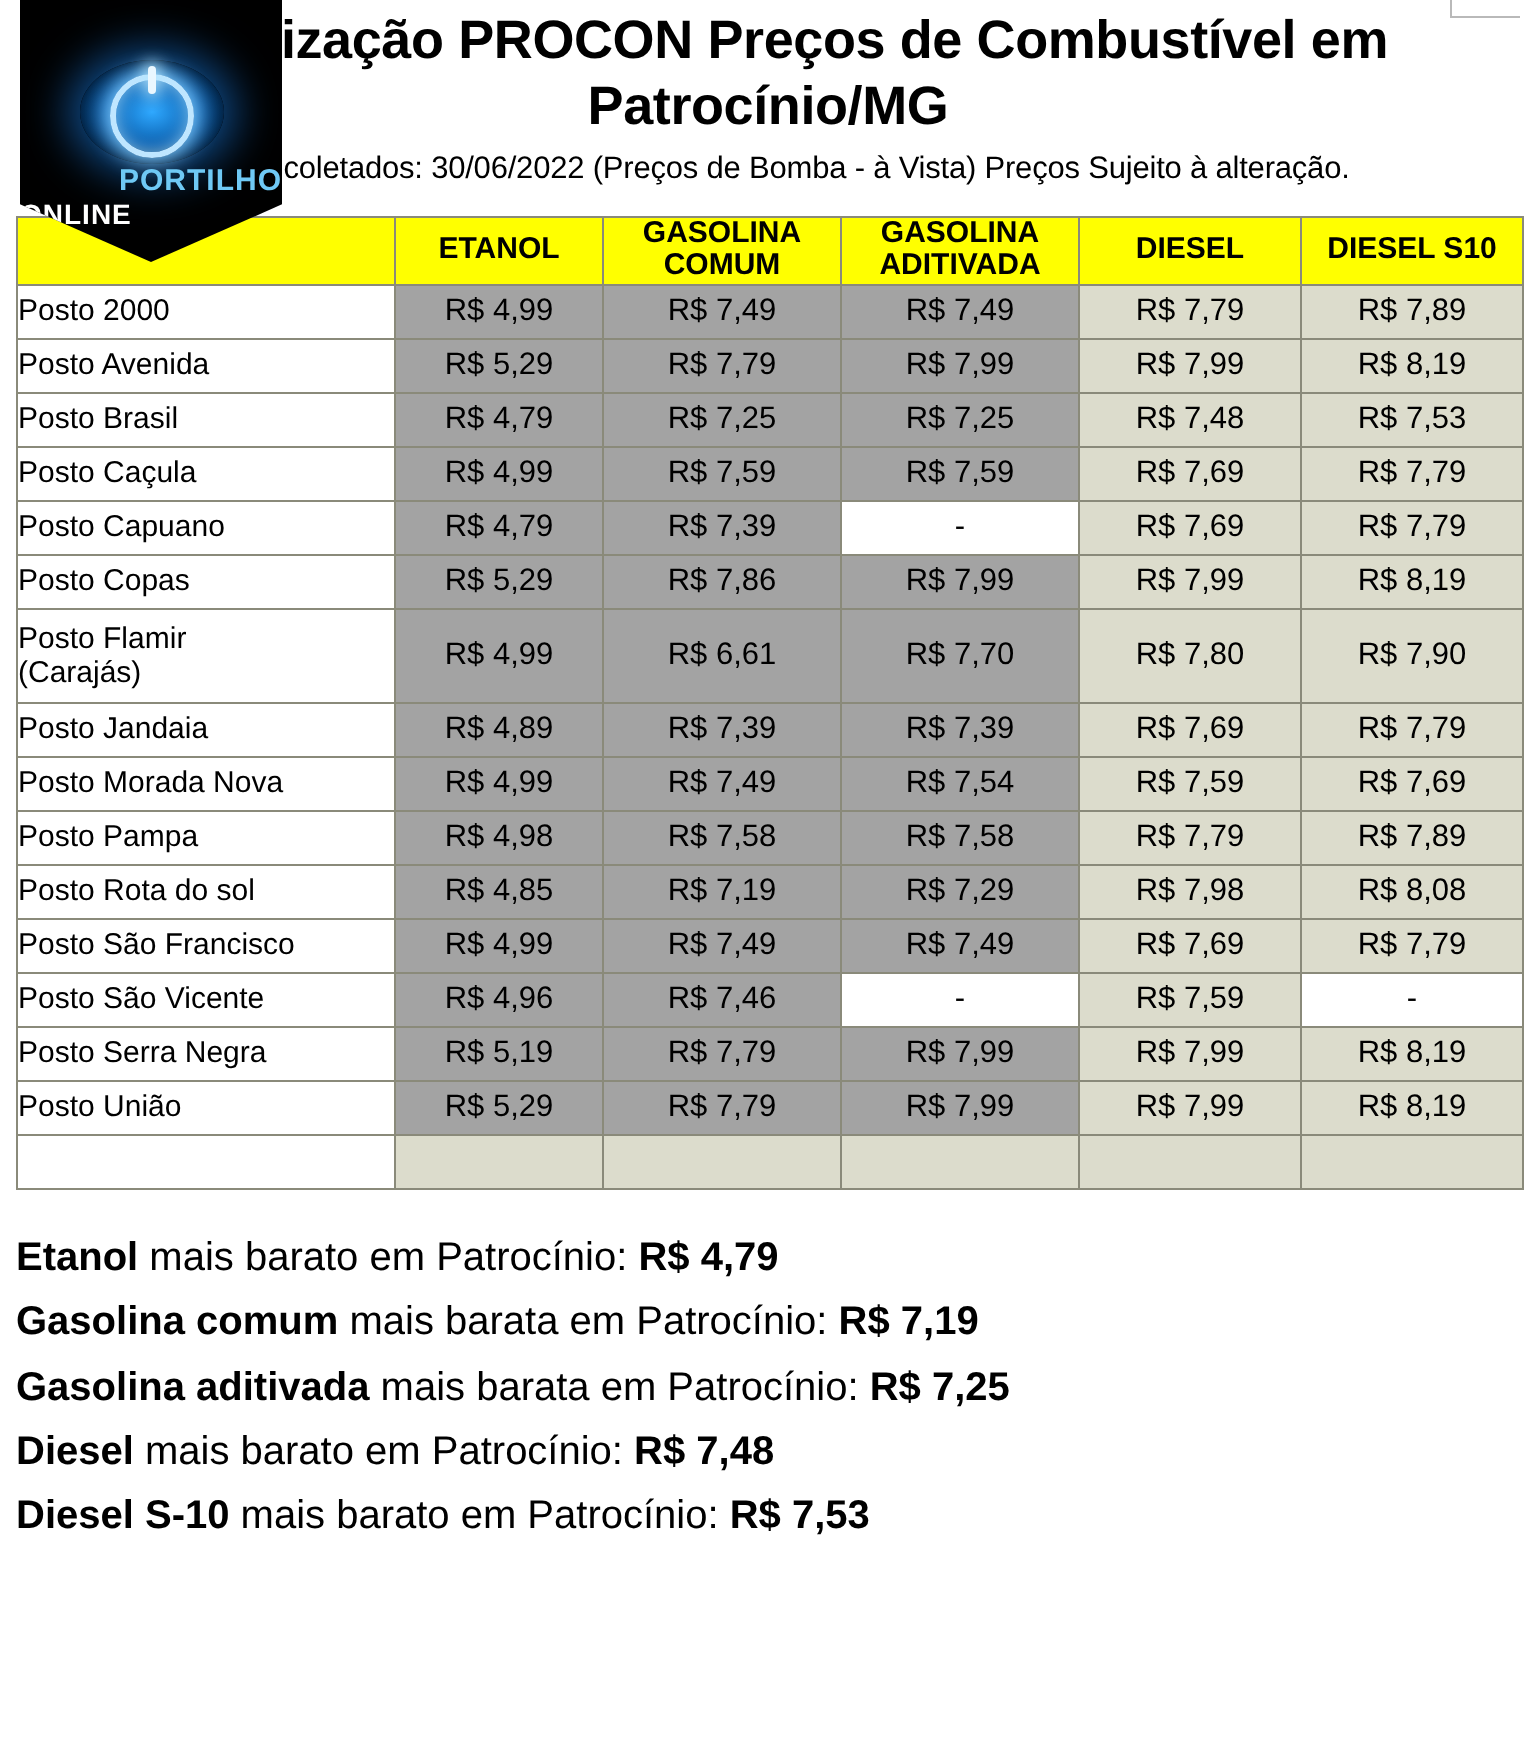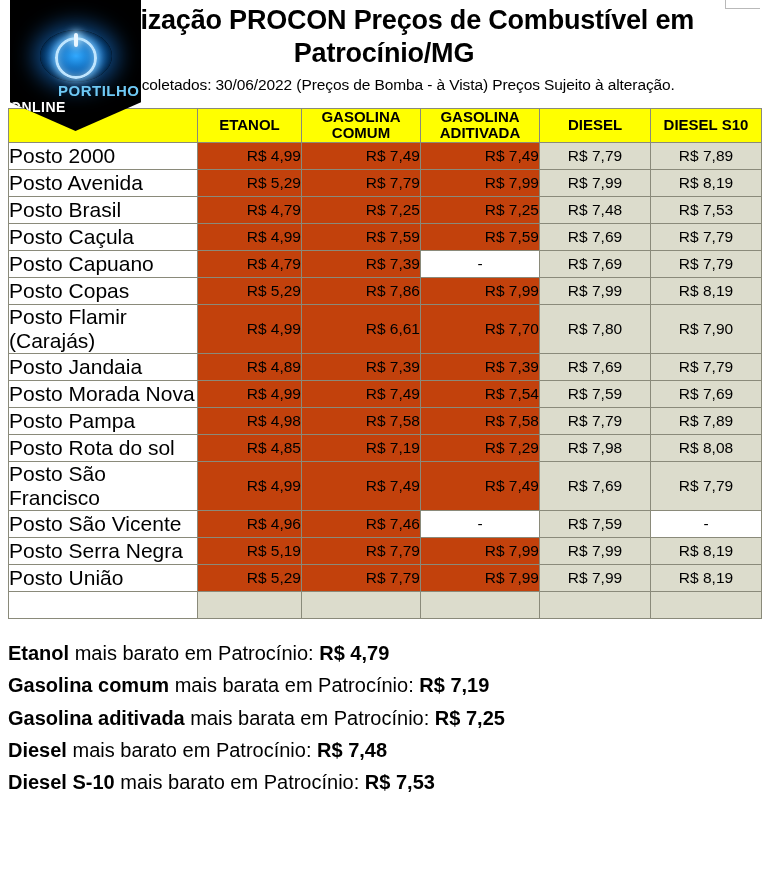--- a/index.html
+++ b/index.html
@@ -77,23 +77,23 @@
     top: 33px;
     transform: translateX(-50%);
     width: 4px;
     height: 14px;
     background: #eaf7ff;
     border-radius: 2px;
     box-shadow: 0 0 8px 2px rgba(180,230,255,0.95);
   }
   .logo-text1 {
     position: absolute;
-    left: 12px; right: 0;
+    left: 0; right: 0;
     top: 82px;
-    text-align: left;
+    text-align: right;
     color: #6fc9f5;
     font-size: 15px;
     font-weight: bold;
     letter-spacing: 0.5px;
     padding-left: 36px;
   }
   .logo-text2 {
     position: absolute;
     left: 0; right: 0;
     top: 99px;
@@ -127,28 +127,28 @@
     font-size: 15px;
     font-weight: bold;
     text-align: center;
     line-height: 1.1;
     padding: 2px 0;
   }
   td.station {
     background: #ffffff;
     text-align: left;
     padding-left: 6px;
-    font-size: 21px;
+    font-size: 15px;
     white-space: pre-line;
   }
   td.val {
     text-align: center;
     font-size: 15.5px;
   }
-  td.blue { background: #c2410c; text-align: right; }
+  td.blue { background: #a3a3a3; }
   td.beige { background: #dcdccc; }
   td.white { background: #ffffff; }
   tr.tall td { height: 46px; vertical-align: middle; }
   tr.filler td { height: 26px; }
   tr.filler td.station { background: #ffffff; border-top: 1px solid #8a8a7a; }
 
   
   .notes {
     margin: 18px 0 0 8px;
     font-size: 20px;

